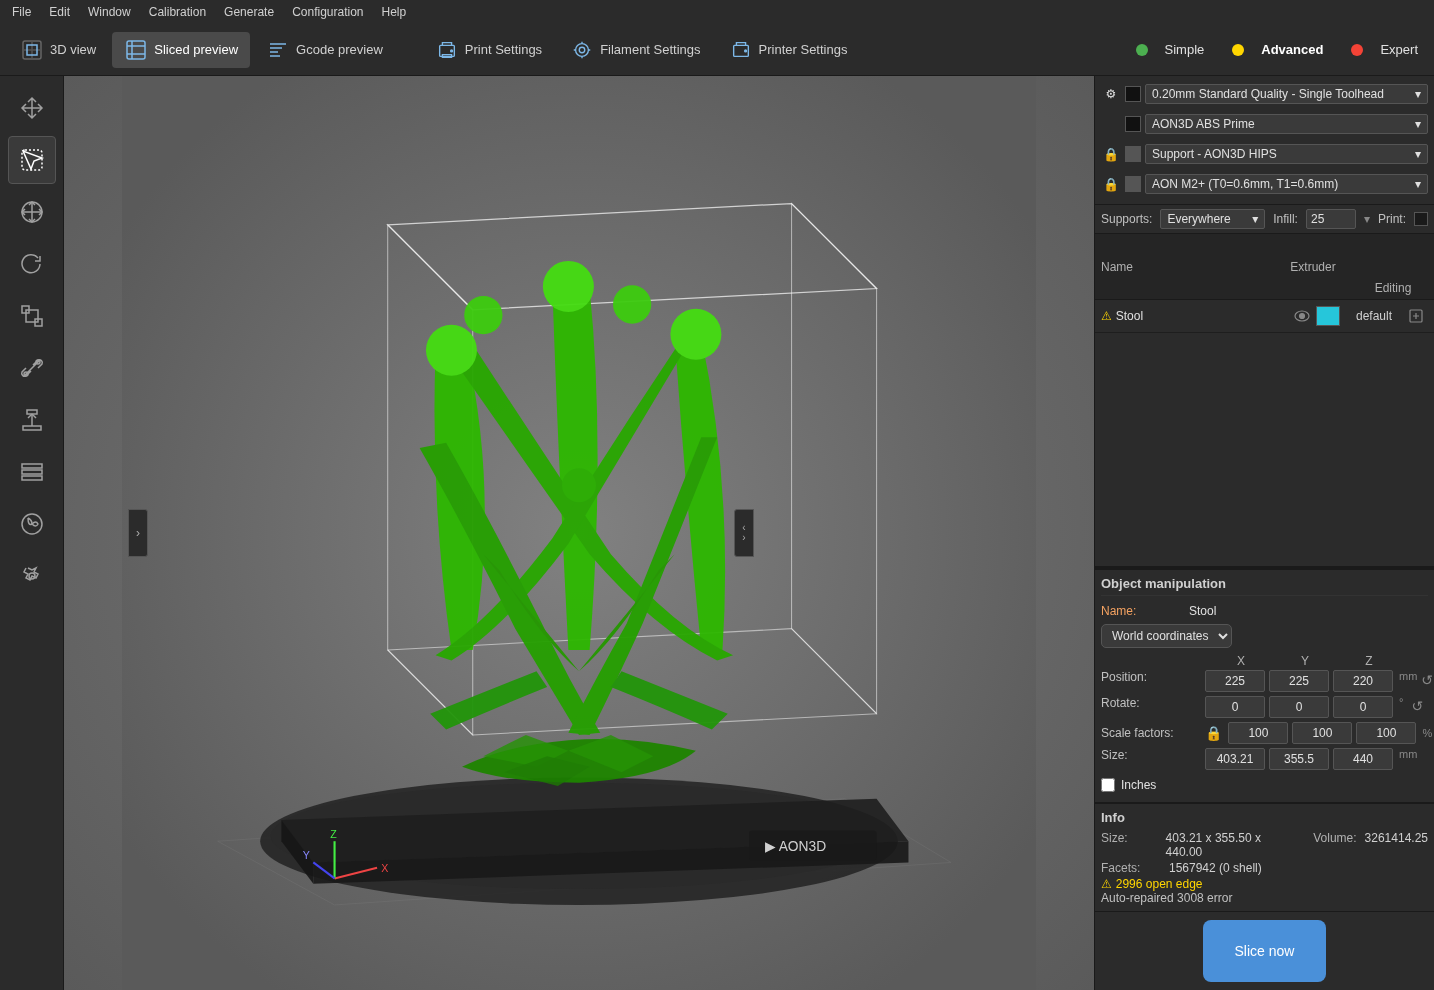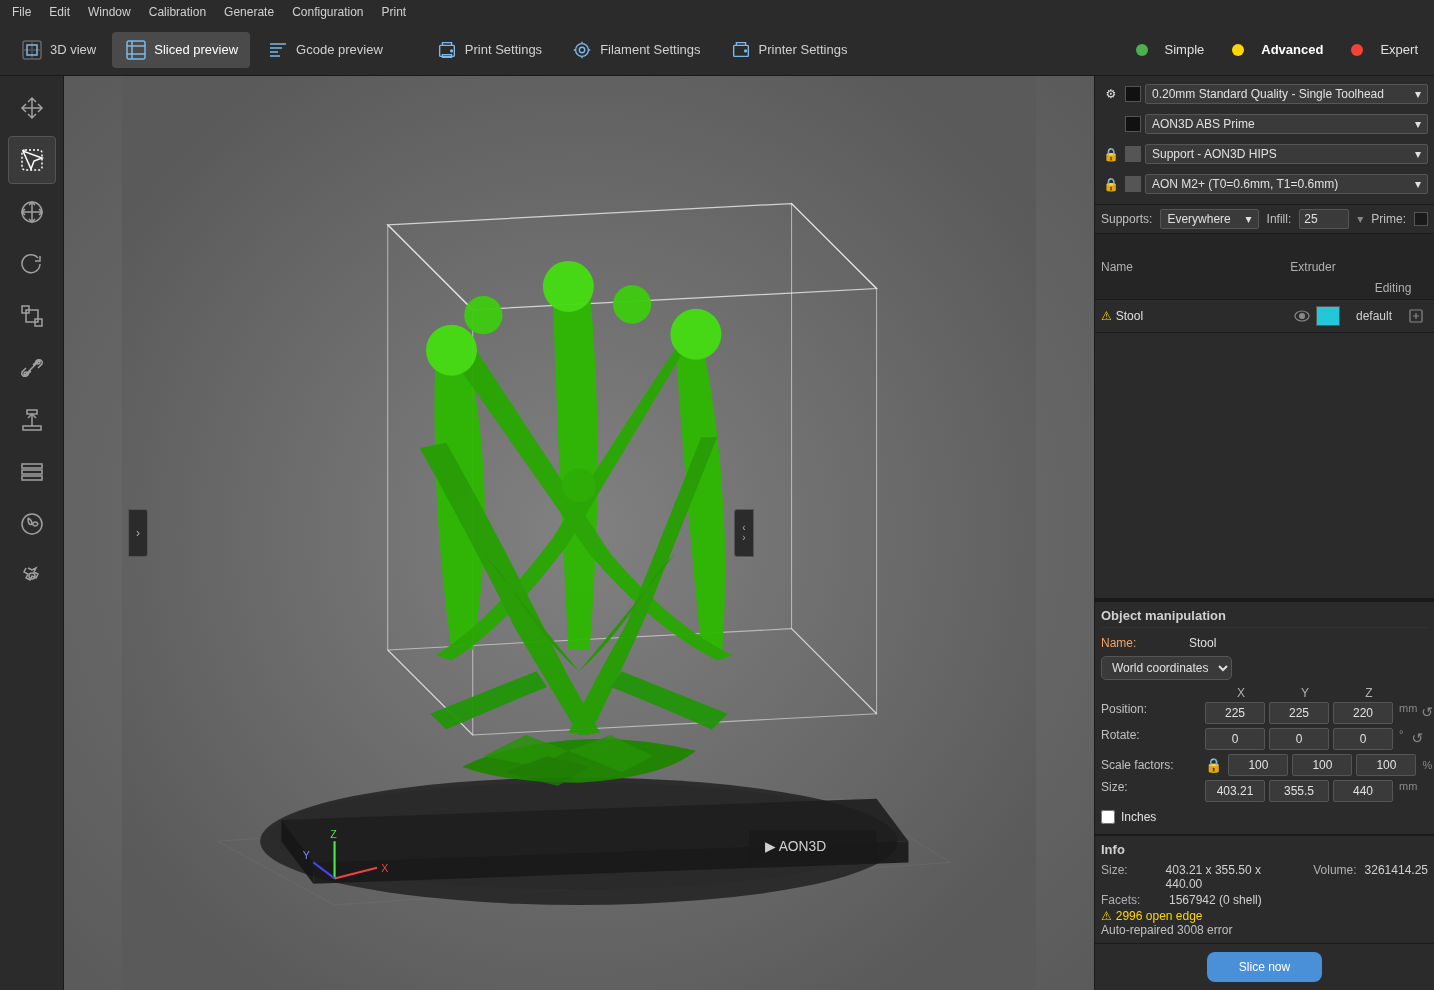--- a/index.html
+++ b/index.html
@@ -103,40 +103,40 @@
     .info-section { border-top: 2px solid #1a1a1a; padding: 6px; }
     .info-title { font-size: 13px; font-weight: bold; color: #d0d0d0; margin-bottom: 6px; }
     .info-row { display: flex; gap: 8px; margin-bottom: 2px; }
     .info-label { color: #b0b0b0; font-size: 12px; width: 60px; }
     .info-value { color: #d0d0d0; font-size: 12px; }
     .info-warning { color: #ffd600; font-size: 12px; display: flex; align-items: center; gap: 4px; }
     .info-error { color: #c0c0c0; font-size: 12px; }
 
     
     .slice-btn-row { padding: 8px 6px; border-top: 1px solid #1a1a1a; display: flex; justify-content: center; }
-    .slice-btn { background: #4a90d9; color: #fff; border: none; border-radius: 8px; padding: 8px 32px; font-size: 12px; cursor: pointer; font-weight: 500; }
+    .slice-btn { background: #4a90d9; color: #fff; border: none; border-radius: 8px; padding: 23px 32px; font-size: 14px; cursor: pointer; font-weight: 500; }
 
     
     .scene-container { width: 100%; height: 100%; position: relative; background: radial-gradient(ellipse at center, #808080 0%, #6a6a6a 50%, #5a5a5a 100%); }
 
     
     .panel-collapse-right { position: absolute; right: 340px; top: 50%; transform: translateY(-50%); width: 20px; height: 48px; background: #2b2b2b; border: 1px solid #555; display: flex; align-items: center; justify-content: center; cursor: pointer; color: #aaa; border-radius: 3px 0 0 3px; z-index: 10; }
     .panel-collapse-left { position: absolute; left: 64px; top: 50%; transform: translateY(-50%); width: 20px; height: 48px; background: #2b2b2b; border: 1px solid #555; display: flex; align-items: center; justify-content: center; cursor: pointer; color: #aaa; border-radius: 0 3px 3px 0; z-index: 10; }
   </style>
 </head>
 <body>
 
 <div class="menubar">
   <span class="menubar-item">File</span>
   <span class="menubar-item">Edit</span>
   <span class="menubar-item">Window</span>
   <span class="menubar-item">Calibration</span>
   <span class="menubar-item">Generate</span>
   <span class="menubar-item">Configuration</span>
-  <span class="menubar-item">Print</span>
+  <span class="menubar-item">Help</span>
 </div>
 
 <div class="toolbar">
 
   <div class="toolbar-tab">
     <div class="toolbar-tab-icon">
       <svg viewBox="0 0 24 24" fill="none" stroke="#7db8e8" stroke-width="1.5" width="24" height="24">
         <rect x="3" y="3" width="18" height="18" rx="2" stroke="#666"></rect>
         <path d="M12 3v18M3 12h18" stroke="#555"></path>
         <rect x="7" y="7" width="10" height="10" fill="none" stroke="#7db8e8"></rect>
@@ -536,21 +536,21 @@
 
     <div class="settings-row">
       <span class="settings-label">Supports:</span>
       <div class="dropdown-select" style="flex:1; max-width:140px;">
         <span>Everywhere</span>
         <span>▾</span>
       </div>
       <span class="settings-label">Infill:</span>
       <input class="settings-input" type="text" value="25" style="">
       <span style="color:#888;">▾</span>
-      <span class="settings-label">Prime:</span>
+      <span class="settings-label">Print:</span>
       <div class="brim-swatch"></div>
     </div>
 
     <div class="obj-list-header">
       <span class="col-name">Name</span>
       <span class="col-extruder">Extruder</span>
       <span class="col-editing">Editing</span>
     </div>
 
     <div class="obj-list-item">

